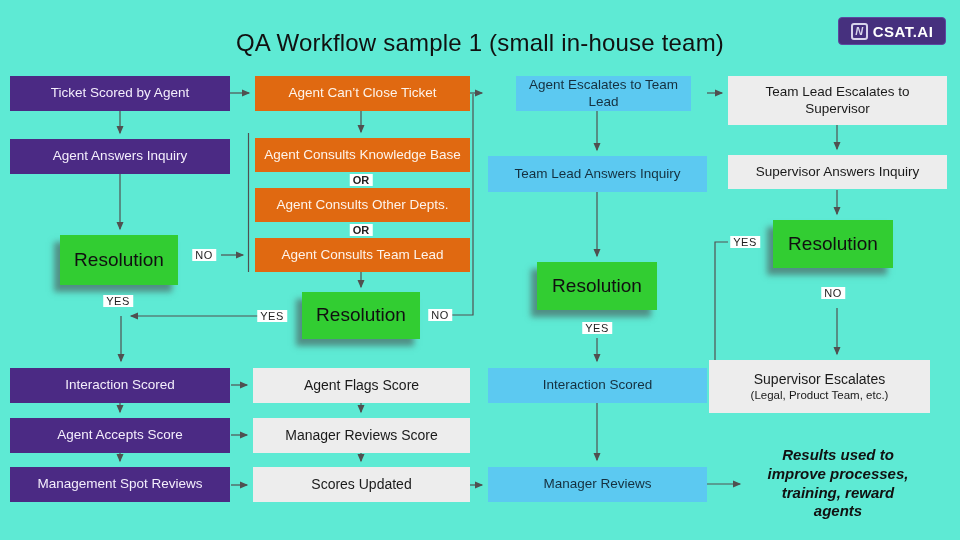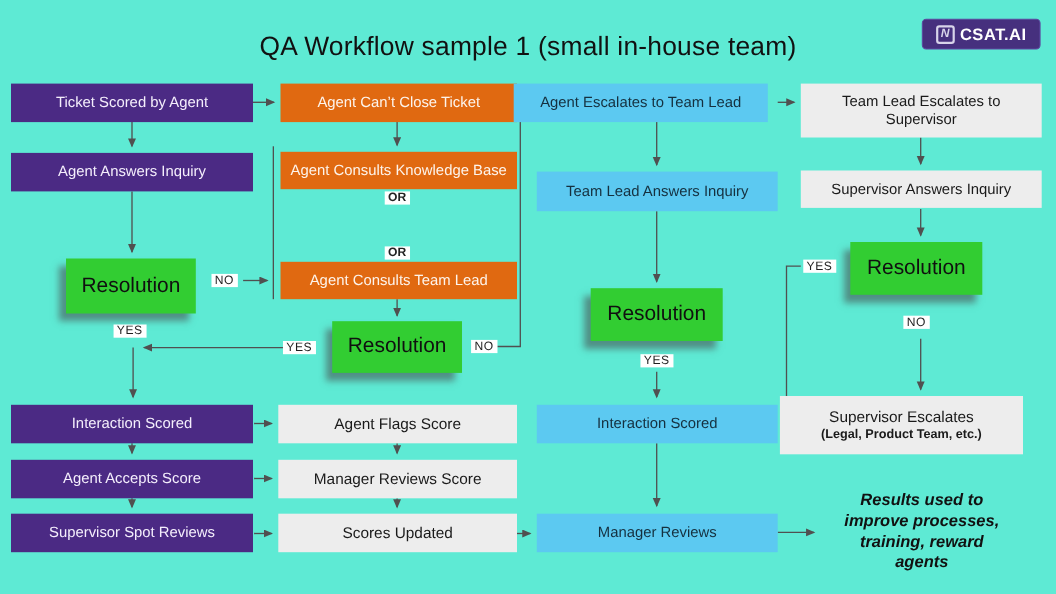--- a/index.html
+++ b/index.html
@@ -36,21 +36,21 @@
     box-shadow:-6px 7px 6px rgba(70,70,70,0.55);
   }
   .lbl{
     position:absolute;transform:translate(-50%,-50%);font-size:11px;color:#1f1f1f;
     background:#ffffff;padding:0 3px;letter-spacing:0.5px;white-space:nowrap;
   }
   .orlbl{
     position:absolute;transform:translate(-50%,-50%);font-size:11px;font-weight:600;
     color:#222222;background:#ffffff;padding:0 3px;
   }
-  .node .sub{font-size:11.5px;display:block;line-height:1.25;font-weight:bold;}
+  .node .sub{font-size:11.5px;display:block;line-height:1.25;}
   .node .main{display:block;line-height:1.25;font-size:14px;}
   .wrapnarrow span{display:inline-block;max-width:185px;}
   .results{
     position:absolute;left:742px;top:446px;width:192px;text-align:center;
     font-size:15px;font-weight:bold;color:#111111;line-height:1.25;
   }
   .results span{display:block;font-style:italic;}
 </style>
 </head>
 <body>
@@ -112,46 +112,49 @@
   <div class="node green" style="left:60px;top:235px;width:118px;height:50px">
       <span>Resolution</span>
     </div>
   <div class="node purple" style="left:10px;top:368px;width:220px;height:35px">
       <span>Interaction Scored</span>
     </div>
   <div class="node purple" style="left:10px;top:418px;width:220px;height:35px">
       <span>Agent Accepts Score</span>
     </div>
   <div class="node purple" style="left:10px;top:467px;width:220px;height:35px">
-      <span>Supervisor Spot Reviews</span>
+      <span>Management Spot Reviews</span>
     </div>
 
   <div class="node orange" style="left:255px;top:76px;width:215px;height:35px">
       <span>Agent Can’t Close Ticket</span>
     </div>
   <div class="node orange" style="left:255px;top:138px;width:215px;height:34px">
       <span>Agent Consults Knowledge Base</span>
+    </div>
+  <div class="node orange" style="left:255px;top:188px;width:215px;height:34px">
+      <span>Agent Consults Other Depts.</span>
     </div>
   <div class="node orange" style="left:255px;top:238px;width:215px;height:34px">
       <span>Agent Consults Team Lead</span>
     </div>
   <div class="node green" style="left:302px;top:292px;width:118px;height:47px">
       <span>Resolution</span>
     </div>
   <div class="node grayb" style="left:253px;top:368px;width:217px;height:35px">
       <span>Agent Flags Score</span>
     </div>
   <div class="node grayb" style="left:253px;top:418px;width:217px;height:35px">
       <span>Manager Reviews Score</span>
     </div>
   <div class="node grayb" style="left:253px;top:467px;width:217px;height:35px">
       <span>Scores Updated</span>
     </div>
 
-  <div class="node cyan" style="left:467px;top:76px;width:231px;height:35px">
+  <div class="node cyan" style="left:516px;top:76px;width:175px;height:35px">
       <span>Agent Escalates to Team Lead</span>
     </div>
   <div class="node cyan" style="left:488px;top:156px;width:219px;height:36px">
       <span>Team Lead Answers Inquiry</span>
     </div>
   <div class="node green" style="left:537px;top:262px;width:120px;height:48px">
       <span>Resolution</span>
     </div>
   <div class="node cyan" style="left:488px;top:368px;width:219px;height:35px">
       <span>Interaction Scored</span>

